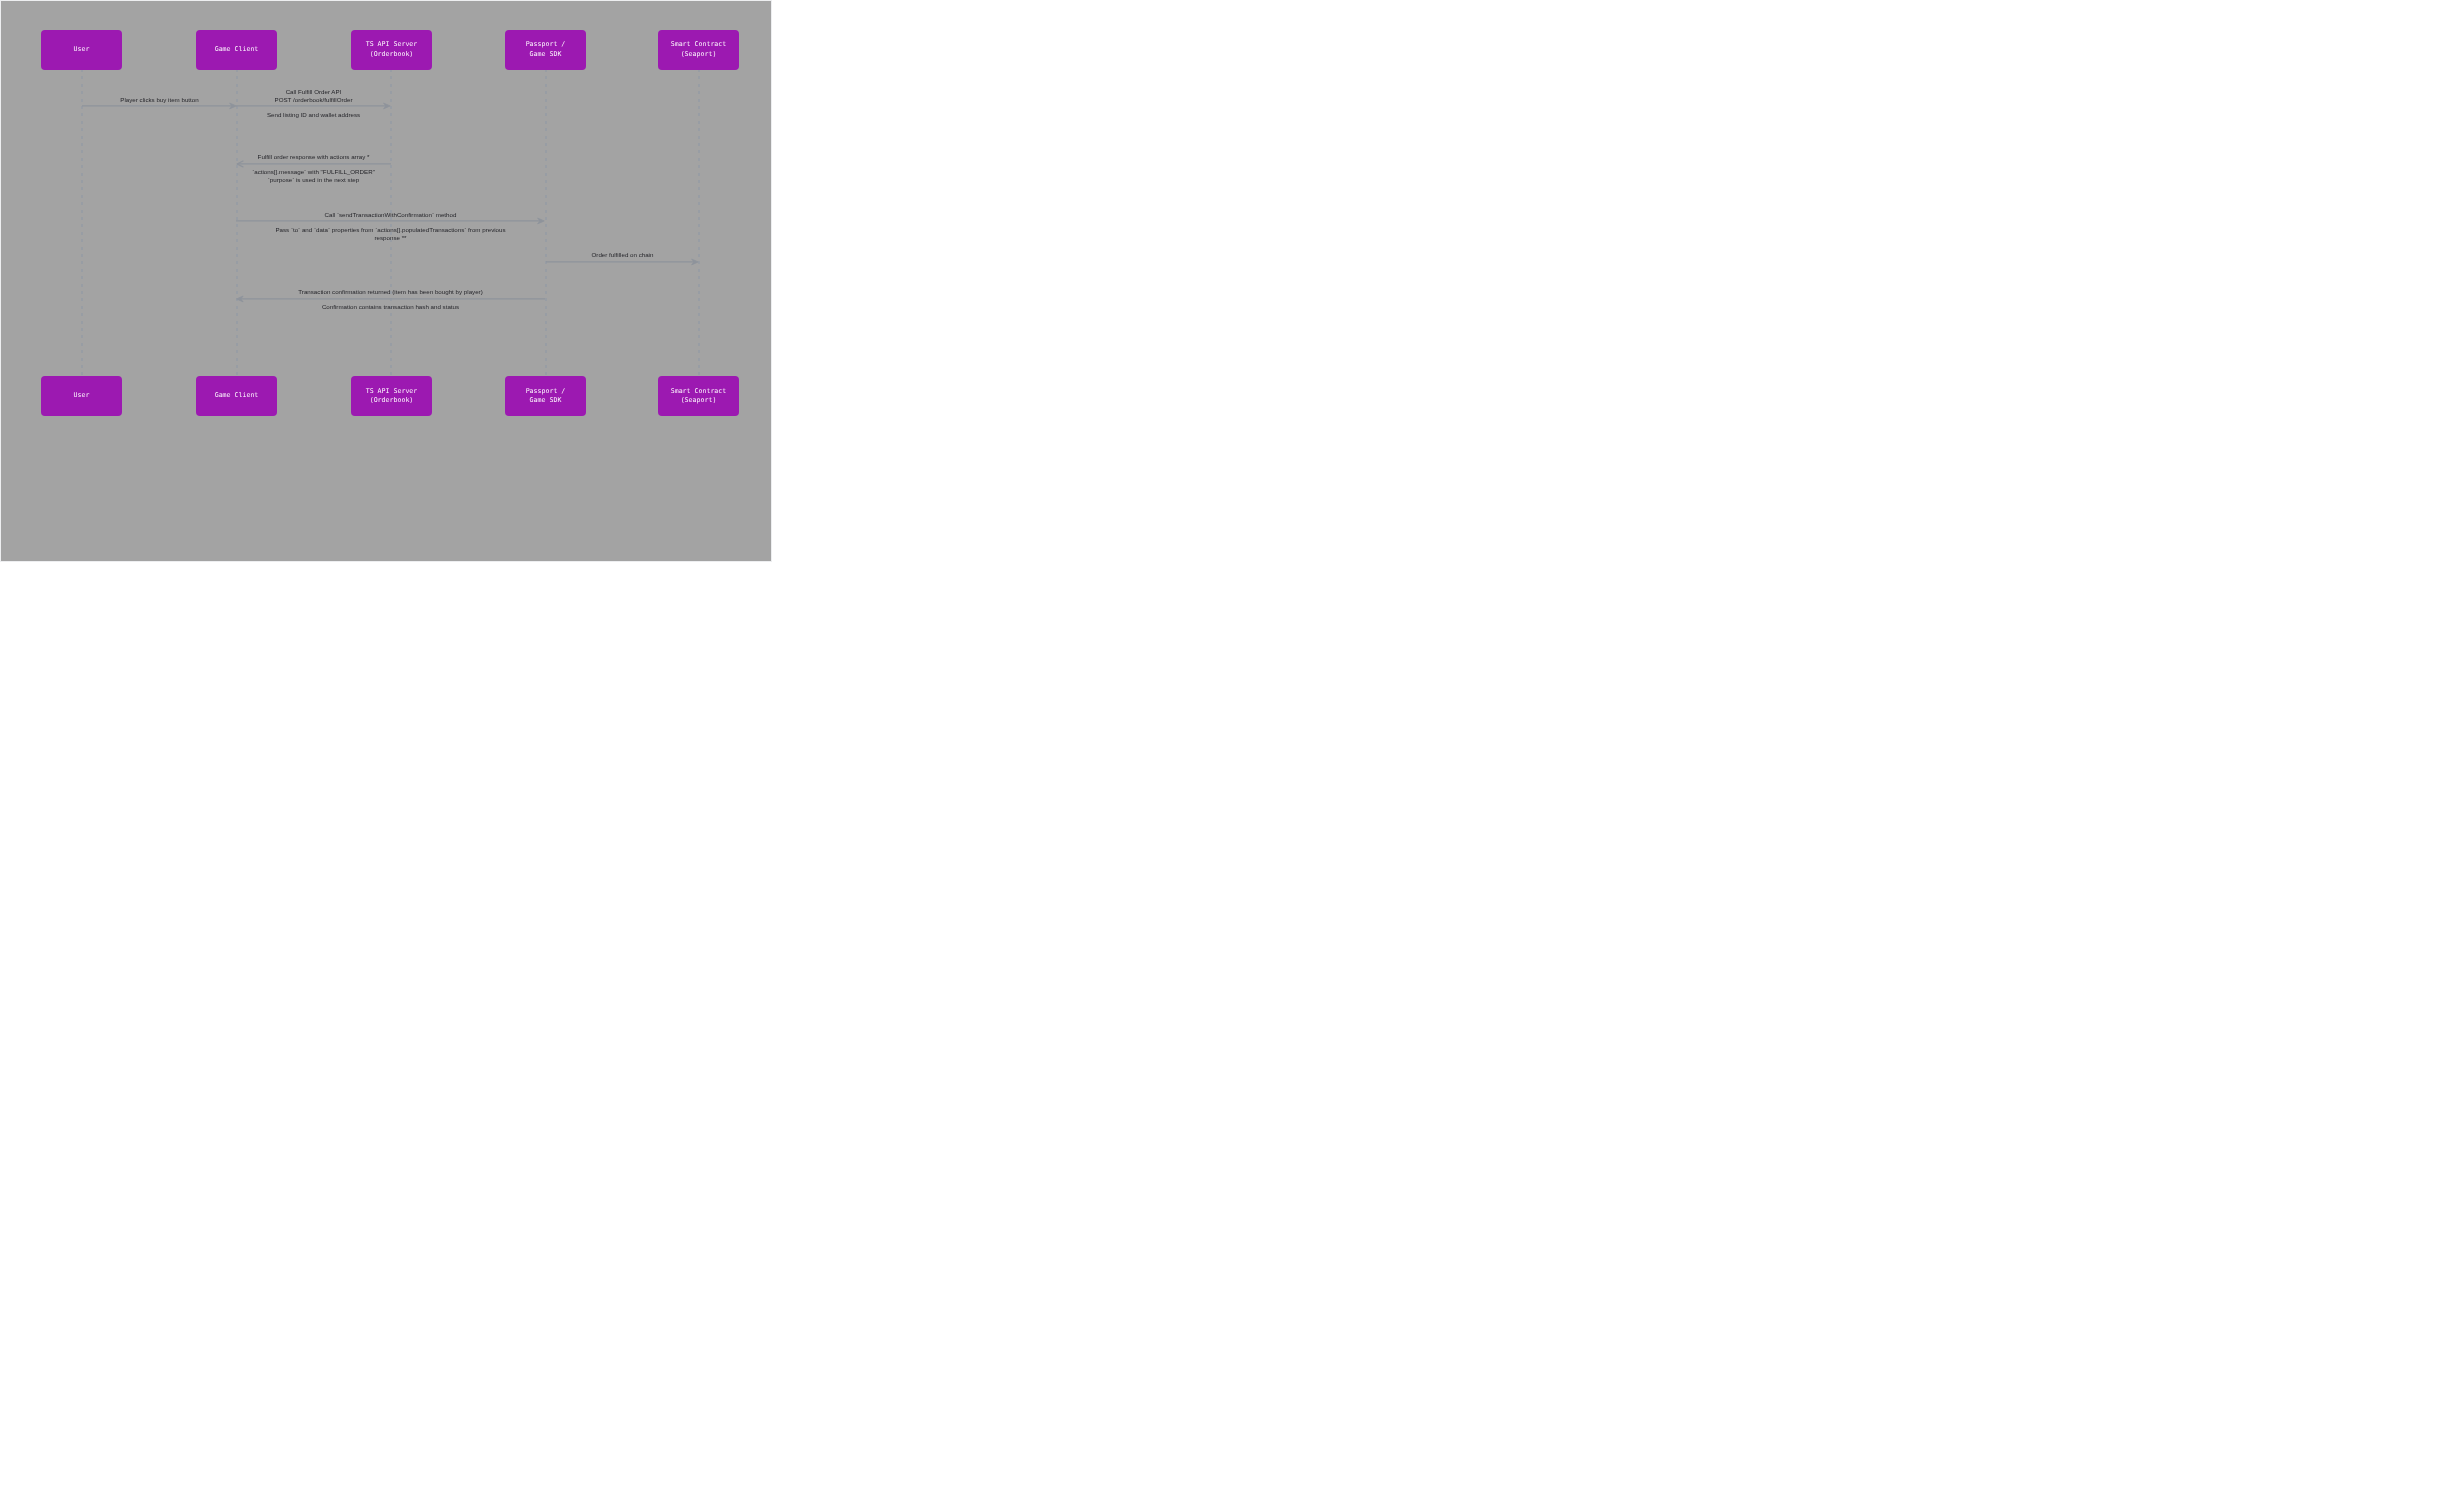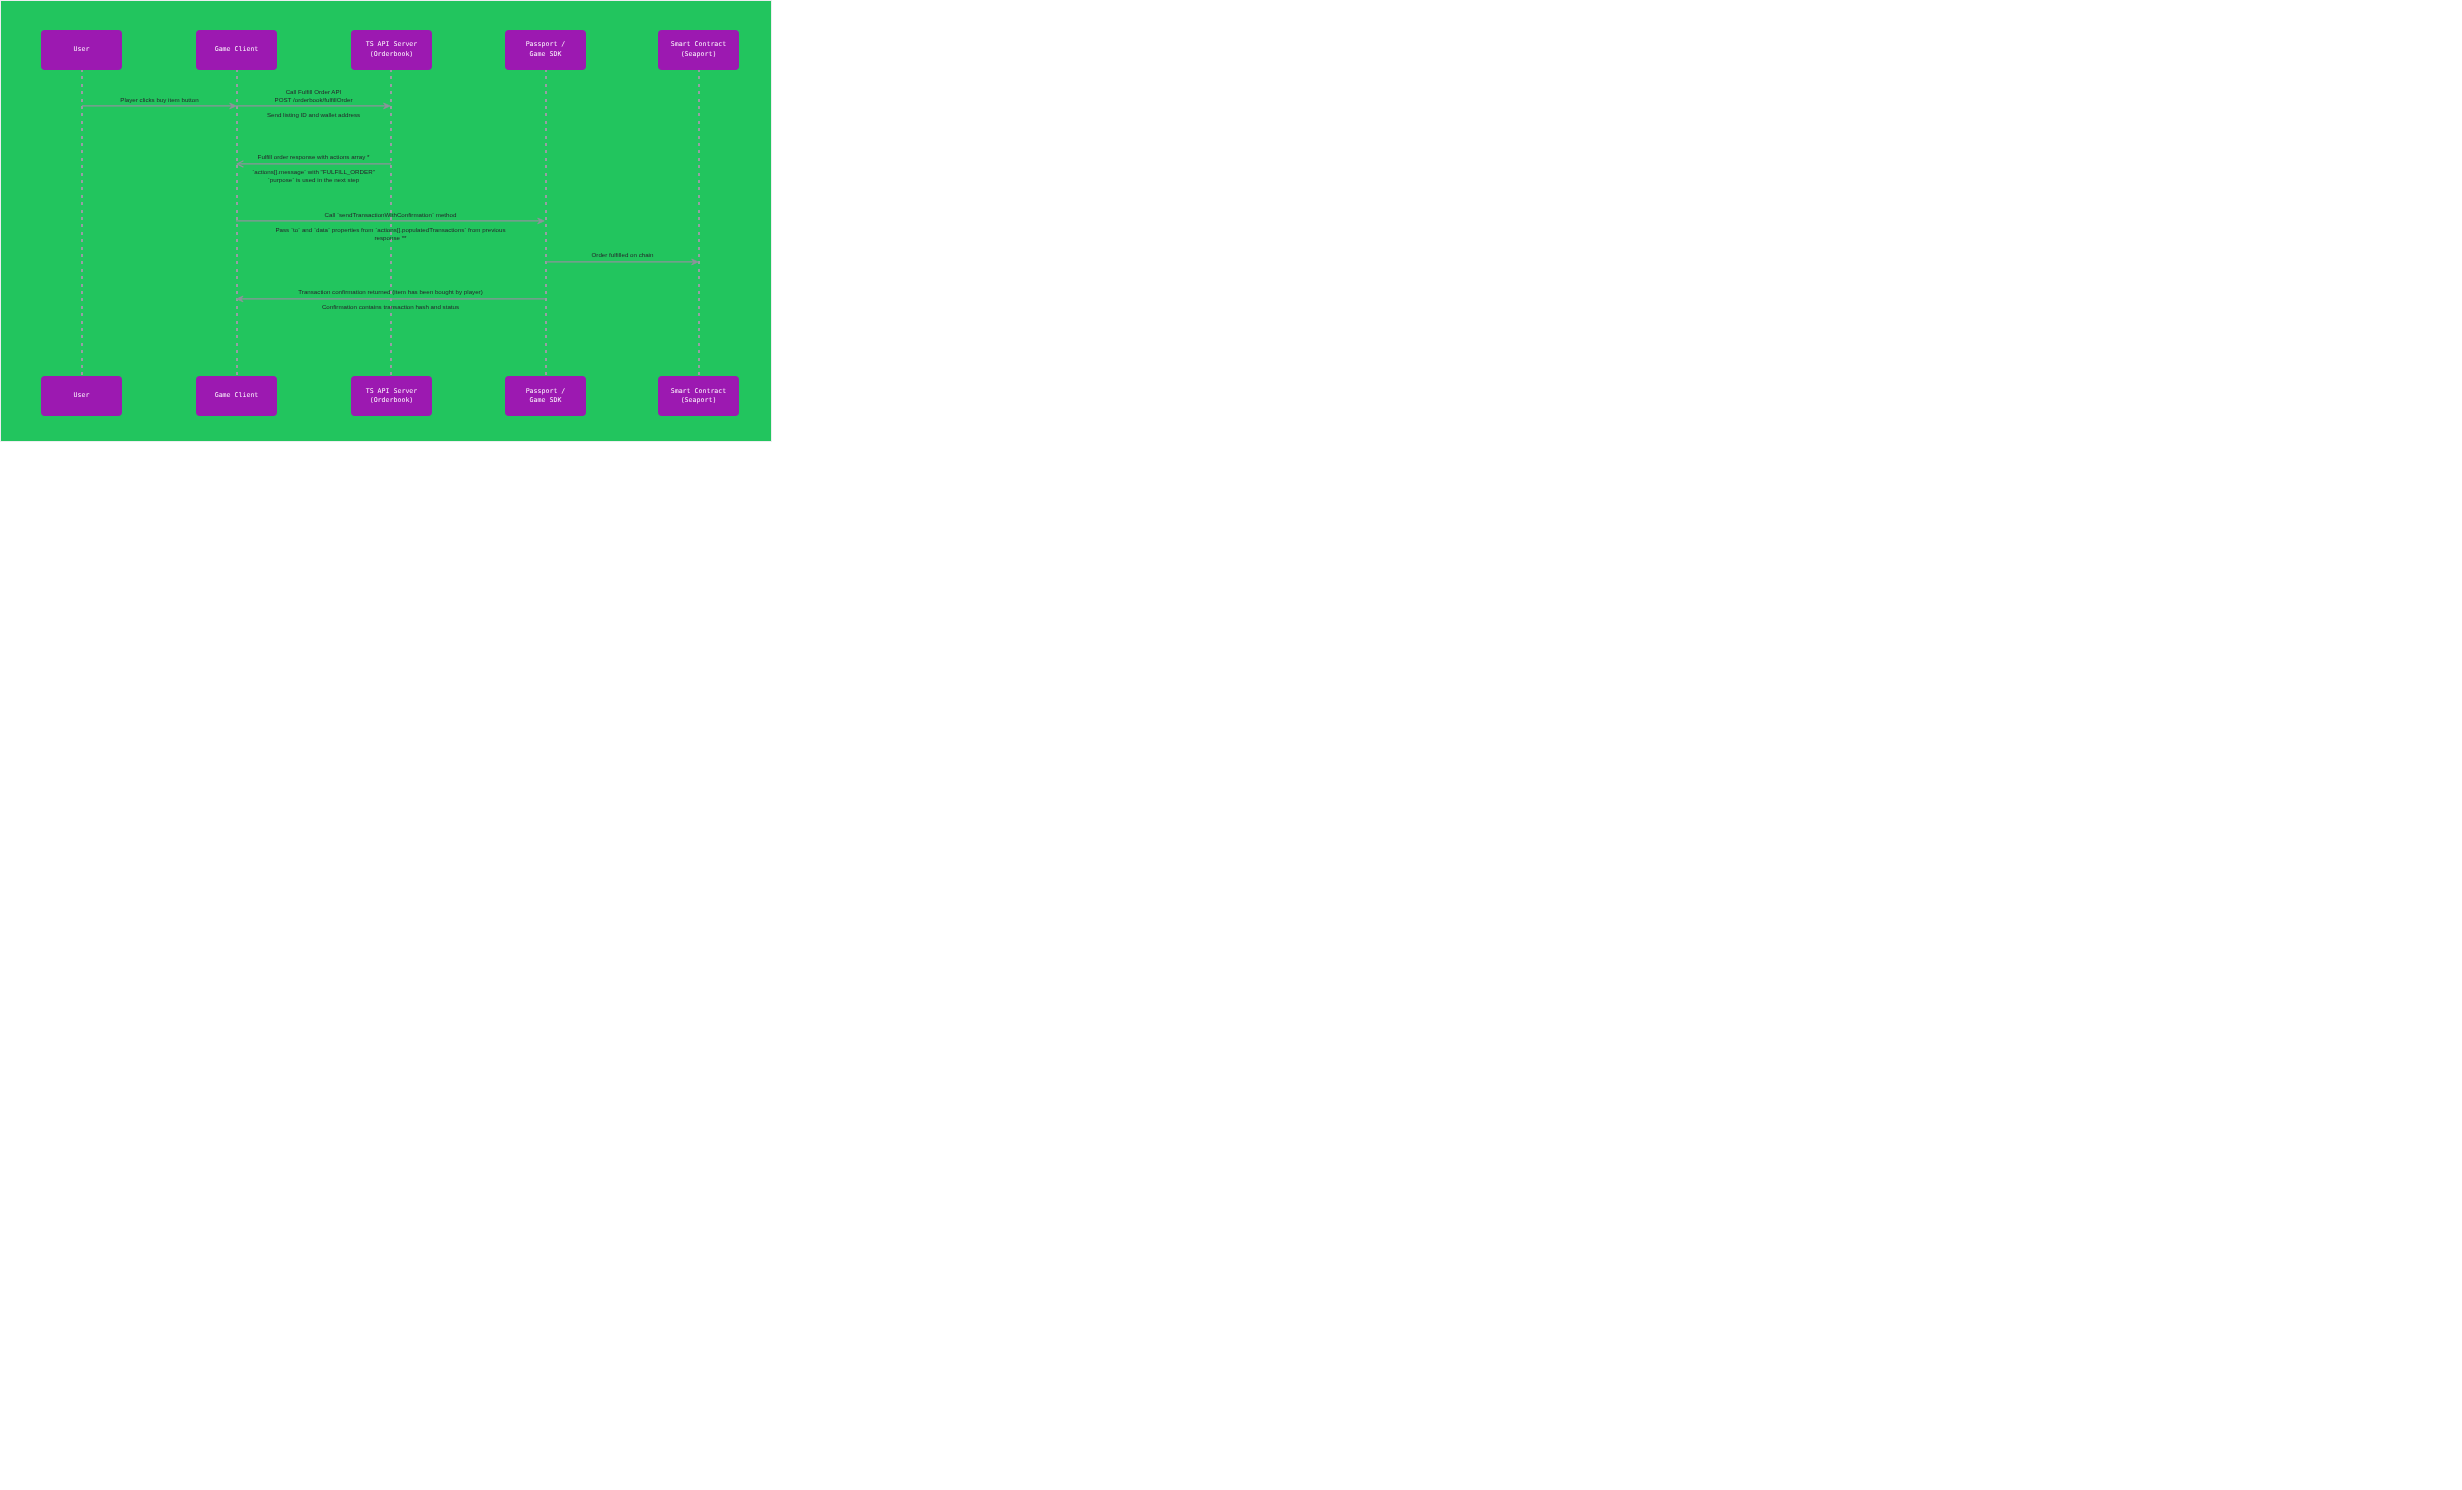--- a/index.html
+++ b/index.html
@@ -4,22 +4,22 @@
 <style>
   html, body {
     margin: 0;
     padding: 0;
     background: #ffffff;
     font-family: "Liberation Sans", sans-serif;
   }
   .canvas {
     position: relative;
     width: 772px;
-    height: 442px;
-    background: #22c55e;
+    height: 562px;
+    background: #a3a3a3;
     border: 0.5px solid #edeef0;
     box-sizing: border-box;
     overflow: hidden;
   }
   
   .lifeline {
     position: absolute;
     top: 68px;
     height: 307px;
     width: 1.5px;

